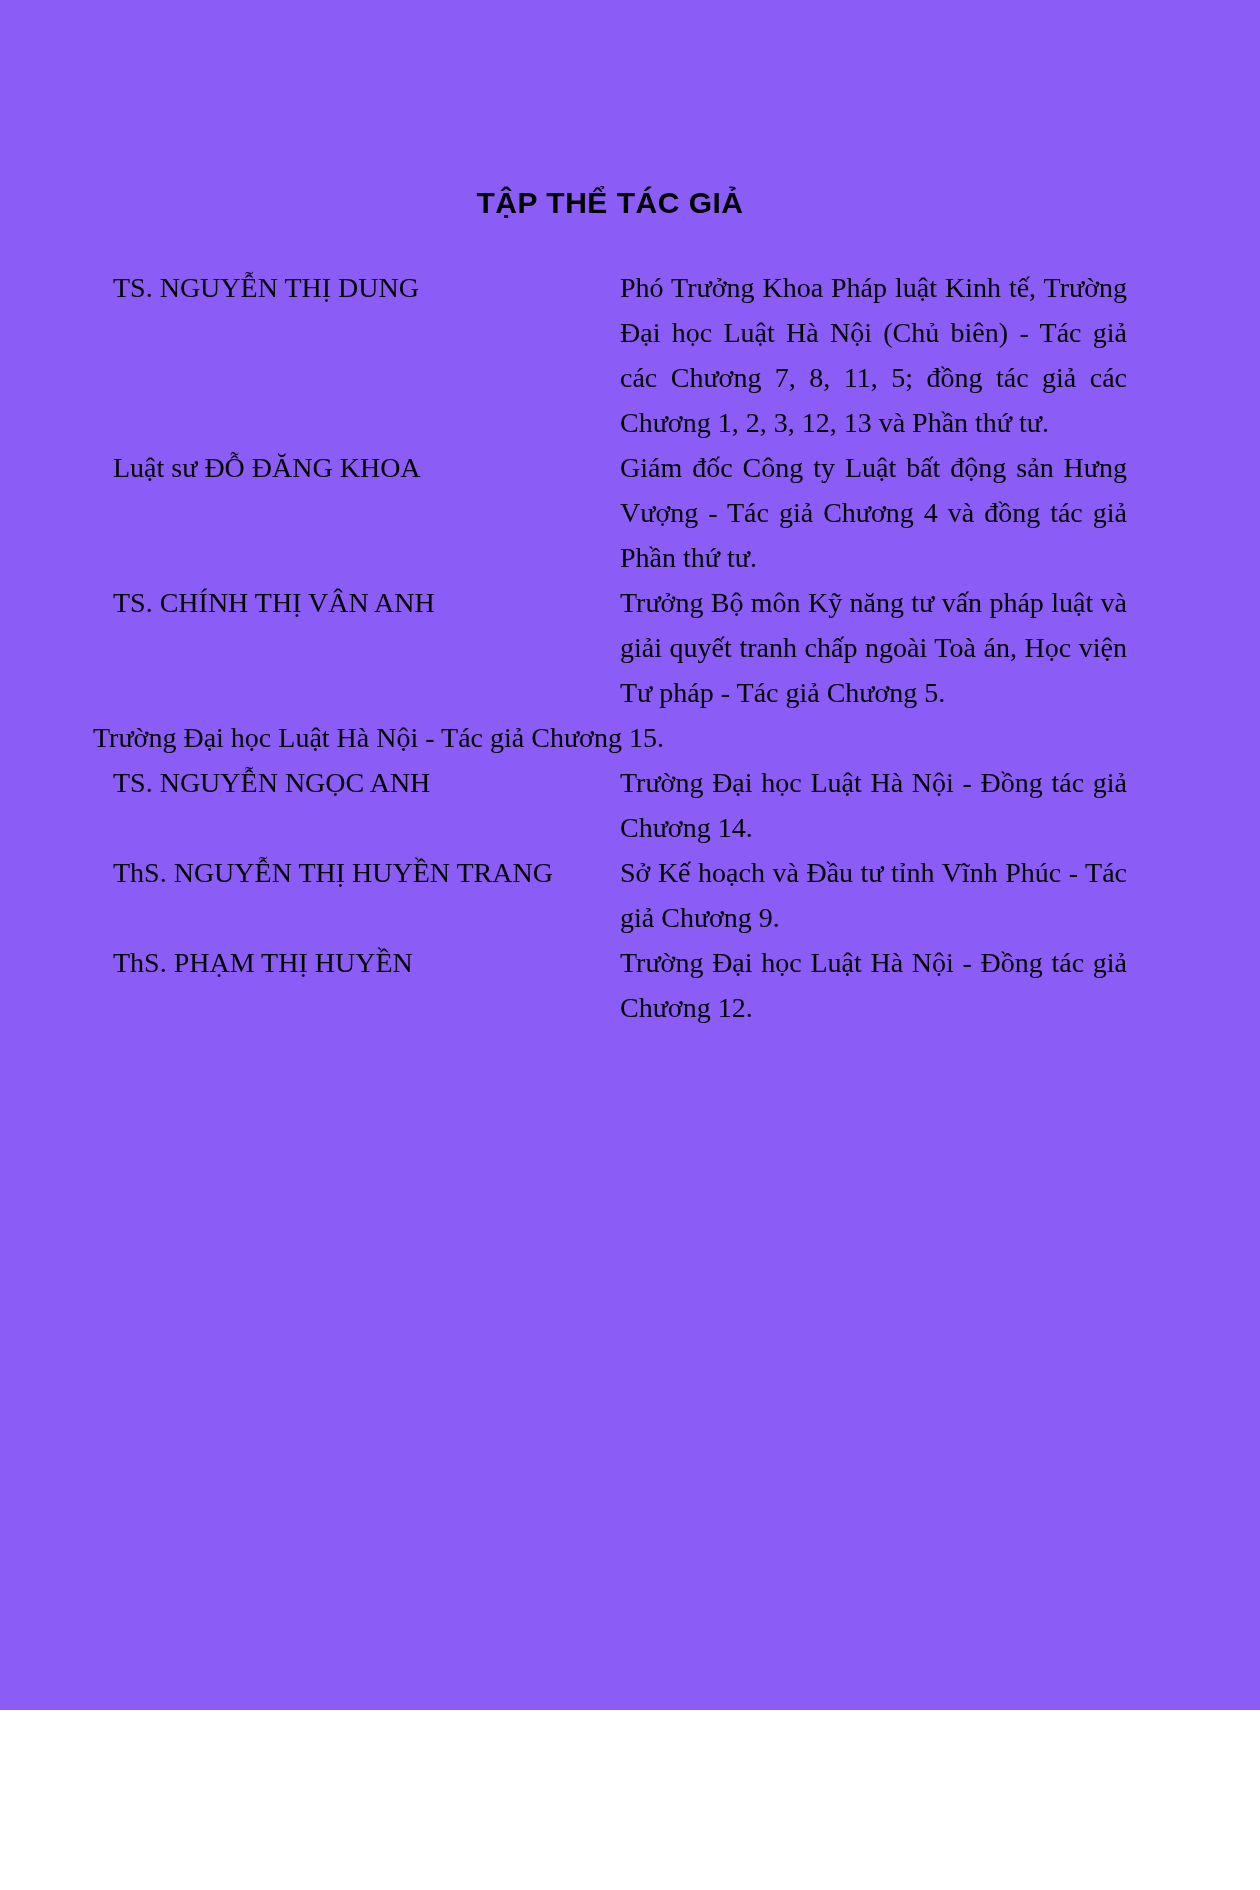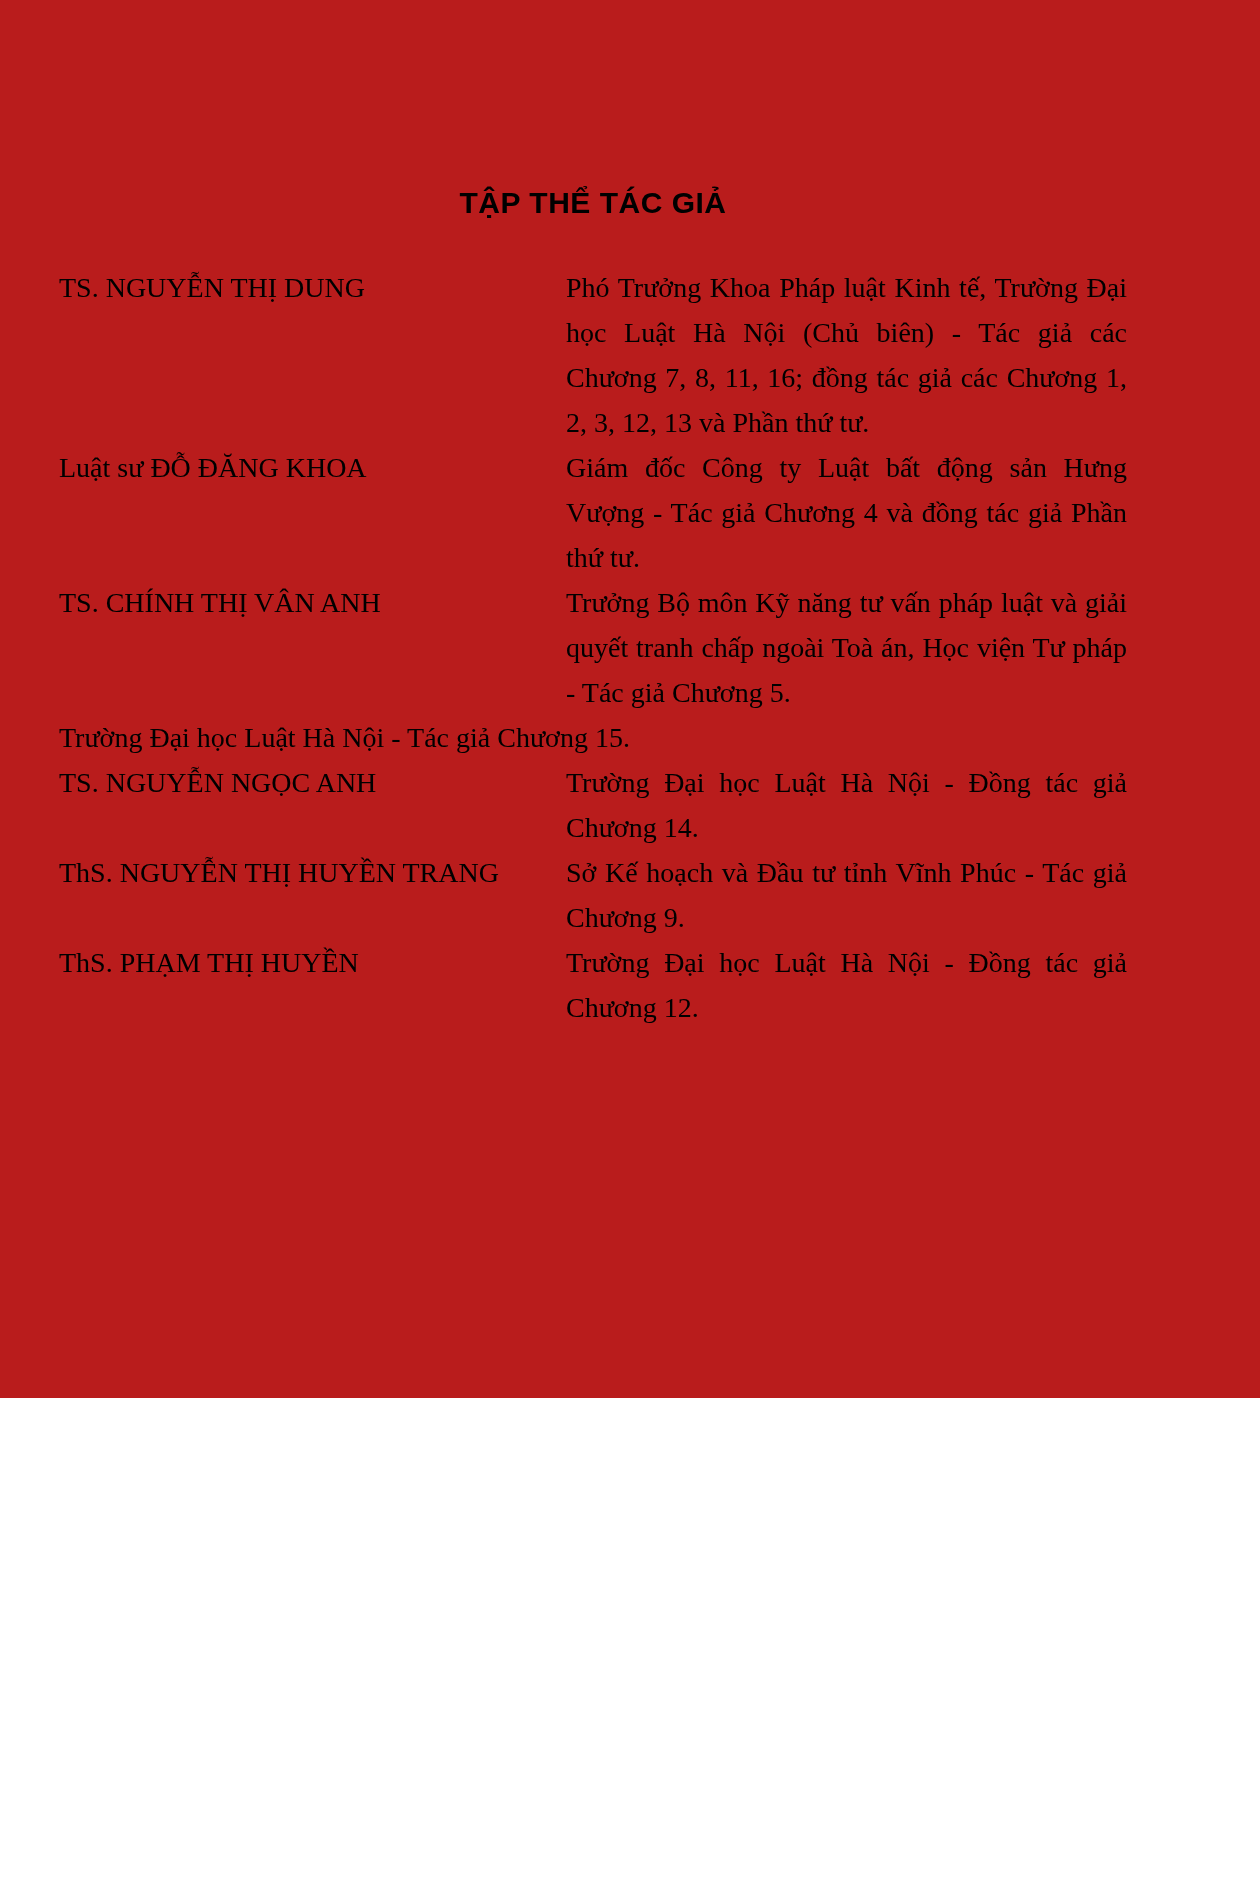--- a/index.html
+++ b/index.html
@@ -3,24 +3,24 @@
 <meta charset="utf-8">
 <style>
   html, body {
     margin: 0;
     padding: 0;
     background: #ffffff;
   }
   .page {
     position: relative;
     width: 1260px;
-    height: 1398px;
-    background: #b91c1c;
+    height: 1710px;
+    background: #8b5cf6;
     box-sizing: border-box;
-    padding: 185px 133px 0 59px;
+    padding: 185px 133px 0 93px;
     color: #000000;
     overflow: hidden;
   }
   .doc-title {
     margin: 0 0 44px 0;
     text-align: center;
     font-family: "Liberation Sans", "DejaVu Sans", sans-serif;
     font-weight: bold;
     font-size: 30px;
     line-height: 36px;
@@ -36,37 +36,38 @@
     display: flex;
     align-items: flex-start;
   }
   .entry .name {
     flex: 0 0 507px;
     width: 507px;
     padding-right: 10px;
     box-sizing: border-box;
     white-space: nowrap;
     overflow: visible;
+    margin-left: 20px;
   }
   .entry .desc {
     flex: 1 1 auto;
     width: 487px;
     text-align: justify;
   }
 </style>
 </head>
 <body>
 
 <div class="page">
   <h1 class="doc-title">TẬP THỂ TÁC GIẢ</h1>
 
   <div class="author-list" id="author-list">
   <div class="entry">
     <div class="name">TS. NGUYỄN THỊ DUNG</div>
-    <div class="desc">Phó Trưởng Khoa Pháp luật Kinh tế, Trường Đại học Luật Hà Nội (Chủ biên) - Tác giả các Chương 7, 8, 11, 16; đồng tác giả các Chương 1, 2, 3, 12, 13 và Phần thứ tư.</div>
+    <div class="desc">Phó Trưởng Khoa Pháp luật Kinh tế, Trường Đại học Luật Hà Nội (Chủ biên) - Tác giả các Chương 7, 8, 11, 5; đồng tác giả các Chương 1, 2, 3, 12, 13 và Phần thứ tư.</div>
   </div>
 
 
 
 
   <div class="entry">
     <div class="name">Luật sư ĐỖ ĐĂNG KHOA</div>
     <div class="desc">Giám đốc Công ty Luật bất động sản Hưng Vượng - Tác giả Chương 4 và đồng tác giả Phần thứ tư.</div>
   </div>
 

